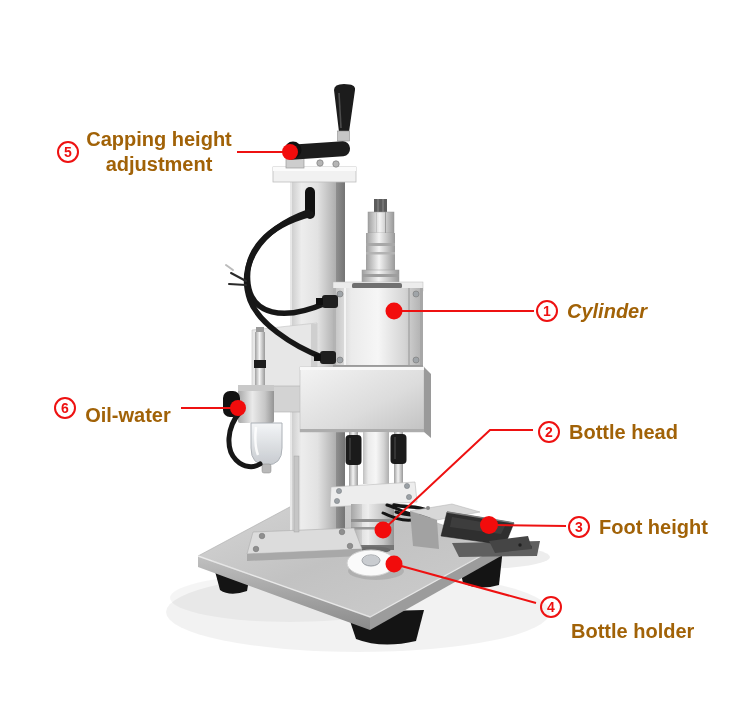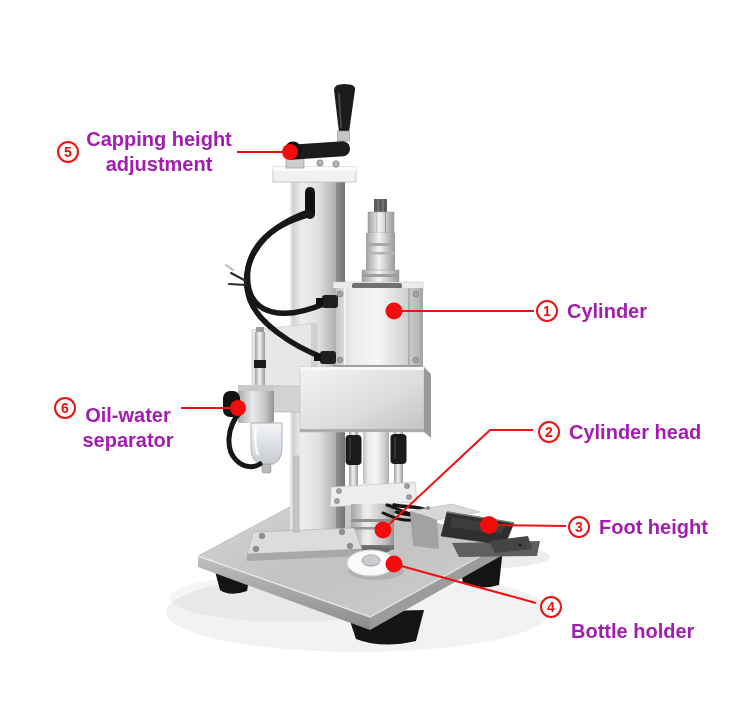--- a/index.html
+++ b/index.html
@@ -1,19 +1,19 @@
 <!DOCTYPE html>
 <html><head>
 <meta charset="utf-8">
 <style>
   html,body{margin:0;padding:0;background:#fff;}
   #stage{position:relative;width:750px;height:715px;background:#ffffff;overflow:hidden;
          font-family:"Liberation Sans",sans-serif;}
   #machine-svg{position:absolute;left:0;top:0;}
-  .lbl-txt{position:absolute;color:#a21caf;font-weight:700;font-size:20px;line-height:22px;white-space:nowrap;}
+  .lbl-txt{position:absolute;color:#a16207;font-weight:700;font-size:20px;line-height:22px;white-space:nowrap;}
   .lbl-txt.two-line{white-space:normal;text-align:center;line-height:25px;}
   .lbl-txt span{display:block;}
   .lbl-txt.one-line span{display:inline;}
   .num{position:absolute;width:22px;height:22px;box-sizing:border-box;border:2px solid #ee1111;
        border-radius:50%;color:#ee1111;font-weight:700;font-size:14px;line-height:18px;
        display:flex;align-items:center;justify-content:center;background:transparent;}
 </style>
 </head>
 <body>
 
@@ -256,27 +256,27 @@
     <circle cx="290" cy="152" r="8"></circle>
     <circle cx="238" cy="408" r="8"></circle>
     <circle cx="394" cy="311" r="8.5"></circle>
     <circle cx="383" cy="530" r="8.5"></circle>
     <circle cx="489" cy="525" r="9"></circle>
     <circle cx="394" cy="564" r="8.5"></circle>
   </g>
 </svg>
 
   <div class="num" style="left:536px;top:300px;">1</div>
-  <div class="lbl-txt one-line" style="left:567px;top:300px;">
+  <div class="lbl-txt one-line" style="left:567px;top:300px;font-style:italic;">
     <span>Cylinder</span>
   </div>
 
   <div class="num" style="left:538px;top:421px;">2</div>
   <div class="lbl-txt one-line" style="left:569px;top:421px;">
-    <span>Cylinder head</span>
+    <span>Bottle head</span>
   </div>
 
   <div class="num" style="left:568px;top:516px;">3</div>
   <div class="lbl-txt one-line" style="left:599px;top:516px;">
     <span>Foot height</span>
   </div>
 
   <div class="num" style="left:540px;top:596px;">4</div>
   <div class="lbl-txt one-line" style="left:571px;top:596px;margin-top:24px;">
     <span>Bottle holder</span>
@@ -284,16 +284,15 @@
 
   <div class="num" style="left:57px;top:141px;">5</div>
   <div class="lbl-txt two-line" style="left:80px;top:127px;width:158px;">
     <span>Capping height</span>
     <span>adjustment</span>
   </div>
 
   <div class="num" style="left:54px;top:397px;">6</div>
   <div class="lbl-txt two-line" style="left:78px;top:403px;width:100px;">
     <span>Oil-water</span>
-    <span>separator</span>
   </div>
 
 </div>
 
 </body></html>

